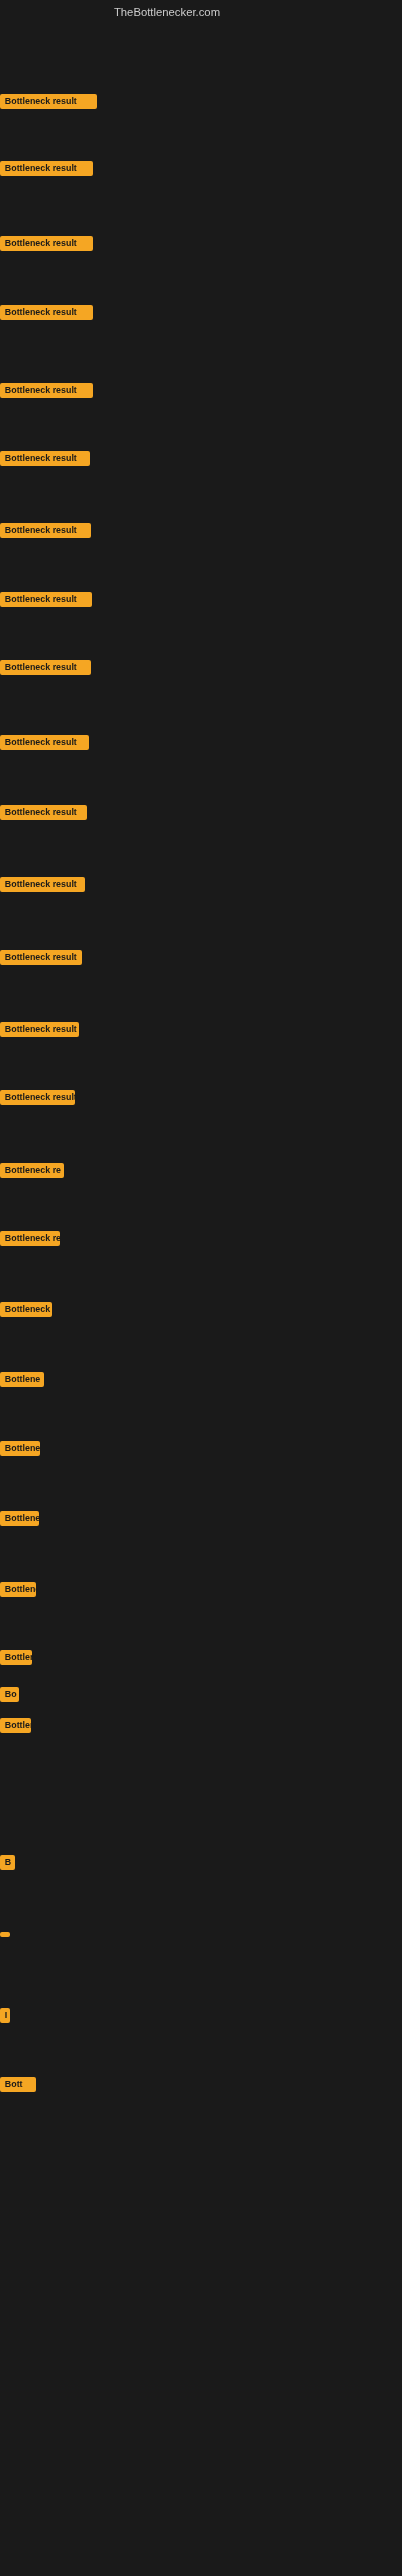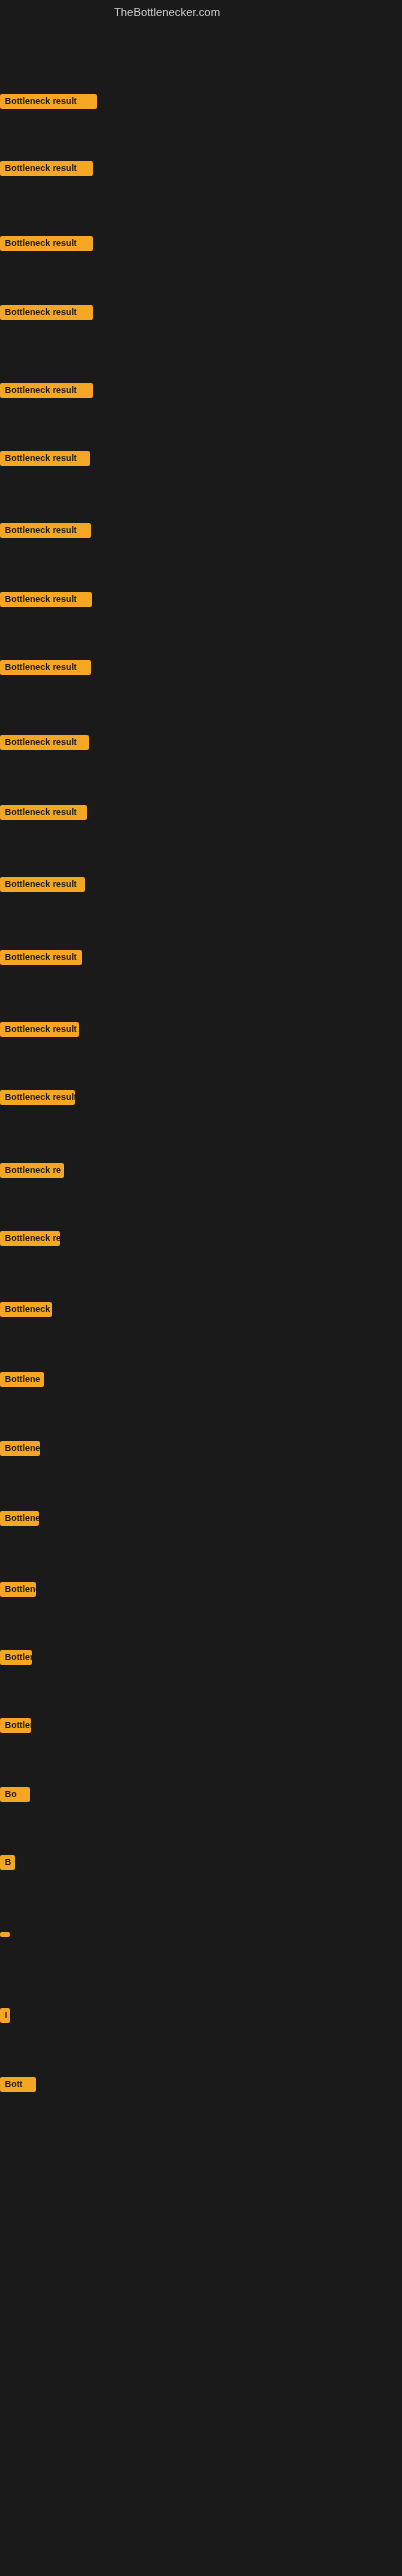--- a/index.html
+++ b/index.html
@@ -63,18 +63,18 @@
 <div class="bottleneck-badge" style="top: 1042px; width: 75px;">Bottleneck result</div>
 <div class="bottleneck-badge" style="top: 1115px; width: 64px;">Bottleneck re</div>
 <div class="bottleneck-badge" style="top: 1183px; width: 60px;">Bottleneck resul</div>
 <div class="bottleneck-badge" style="top: 1254px; width: 52px;">Bottleneck</div>
 <div class="bottleneck-badge" style="top: 1324px; width: 44px;">Bottlene</div>
 <div class="bottleneck-badge" style="top: 1393px; width: 40px;">Bottleneck r</div>
 <div class="bottleneck-badge" style="top: 1463px; width: 39px;">Bottleneck</div>
 <div class="bottleneck-badge" style="top: 1534px; width: 36px;">Bottleneck re</div>
 <div class="bottleneck-badge" style="top: 1602px; width: 32px;">Bottlene</div>
 <div class="bottleneck-badge" style="top: 1670px; width: 31px;">Bottleneck</div>
-<div class="bottleneck-badge" style="top: 1739px; width: 30px;">Bo</div>
+<div class="bottleneck-badge" style="top: 1639px; width: 19px;">Bo</div>
 <div class="bottleneck-badge" style="top: 1807px; width: 14.5px;">B</div>
 <div class="bottleneck-badge" style="top: 1884px; width: 8px;"></div>
 <div class="bottleneck-badge" style="top: 1960px; width: 6.4px;">I</div>
 <div class="bottleneck-badge" style="top: 2029px; width: 36px;">Bott</div>
 
 
 </body></html>

